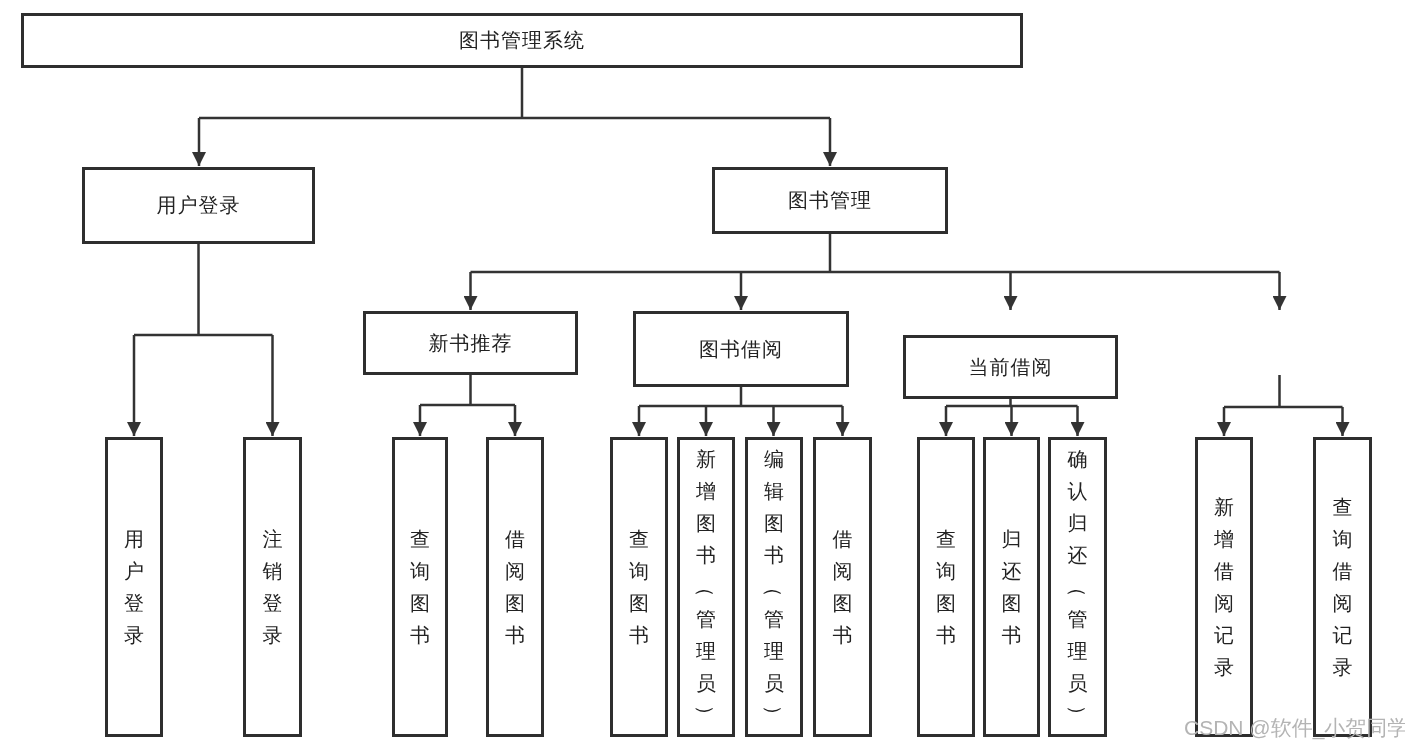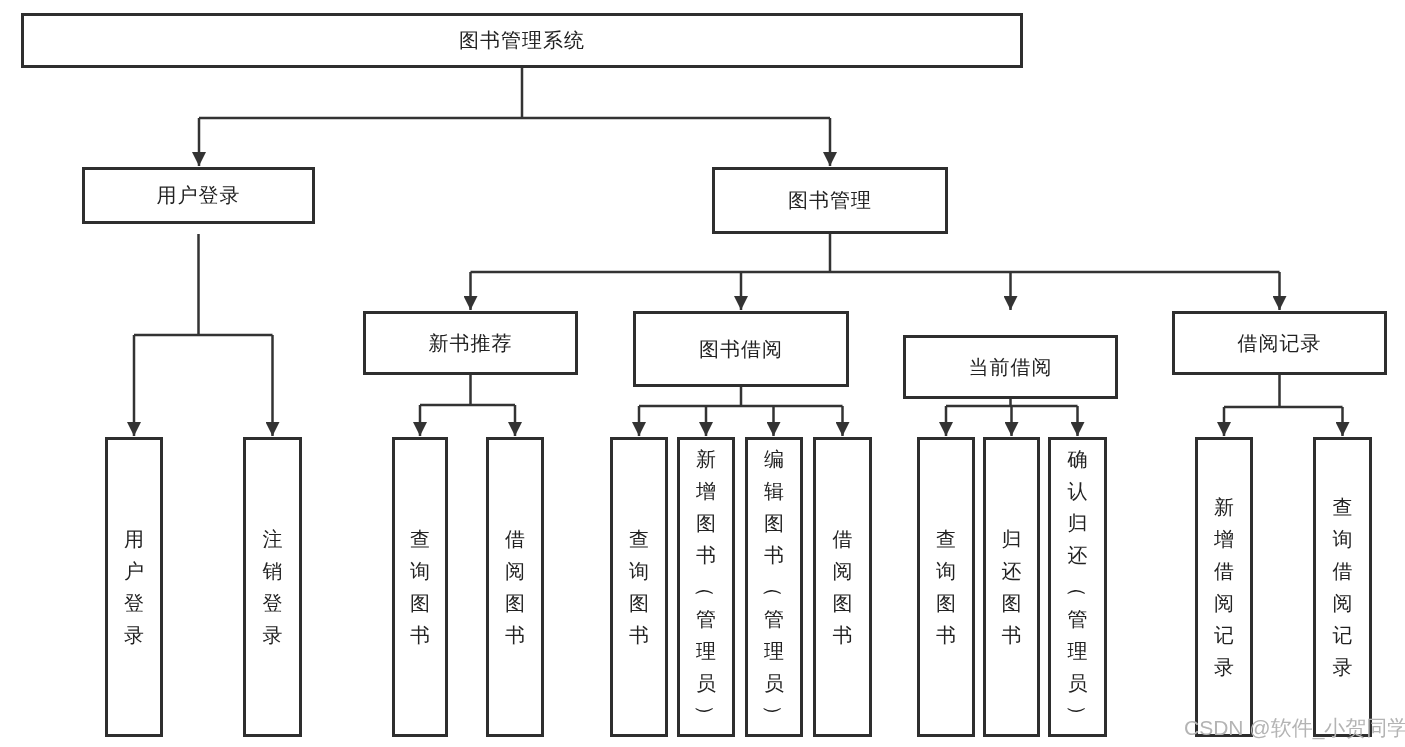--- a/index.html
+++ b/index.html
@@ -86,38 +86,35 @@
       <path d="M1077.5 406 V436"></path>
       <path d="M1224 407 V436"></path>
       <path d="M1342.5 407 V436"></path>
     </g>
   </svg>
 
   <div class="box hnode" style="left:21px;top:13px;width:1002px;height:55px;">
     <span>图书管理系统</span>
   </div>
 
-  <div class="box hnode" style="left:82px;top:167px;width:233px;height:57px;">
+  <div class="box hnode" style="left:82px;top:167px;width:233px;height:77px;">
     <span>用户登录</span>
   </div>
   <div class="box hnode" style="left:363px;top:311px;width:215px;height:64px;">
     <span>新书推荐</span>
   </div>
 
   <div class="box hnode" style="left:712px;top:167px;width:236px;height:67px;">
     <span>图书管理</span>
   </div>
   <div class="box hnode" style="left:633px;top:311px;width:216px;height:76px;">
     <span>图书借阅</span>
   </div>
   <div class="box hnode" style="left:903px;top:311px;width:215px;height:64px;margin-top:24px;">
     <span>当前借阅</span>
-  </div>
-  <div class="box hnode" style="left:1172px;top:311px;width:215px;height:64px;">
-    <span>借阅记录</span>
   </div>
 
   <div class="box vnode" style="left:105px;top:437px;width:58px;height:300px;">
     <span class="vlabel">
         <span class="vchar">用</span>
         <span class="vchar">户</span>
         <span class="vchar">登</span>
         <span class="vchar">录</span>
       </span>
   </div>

